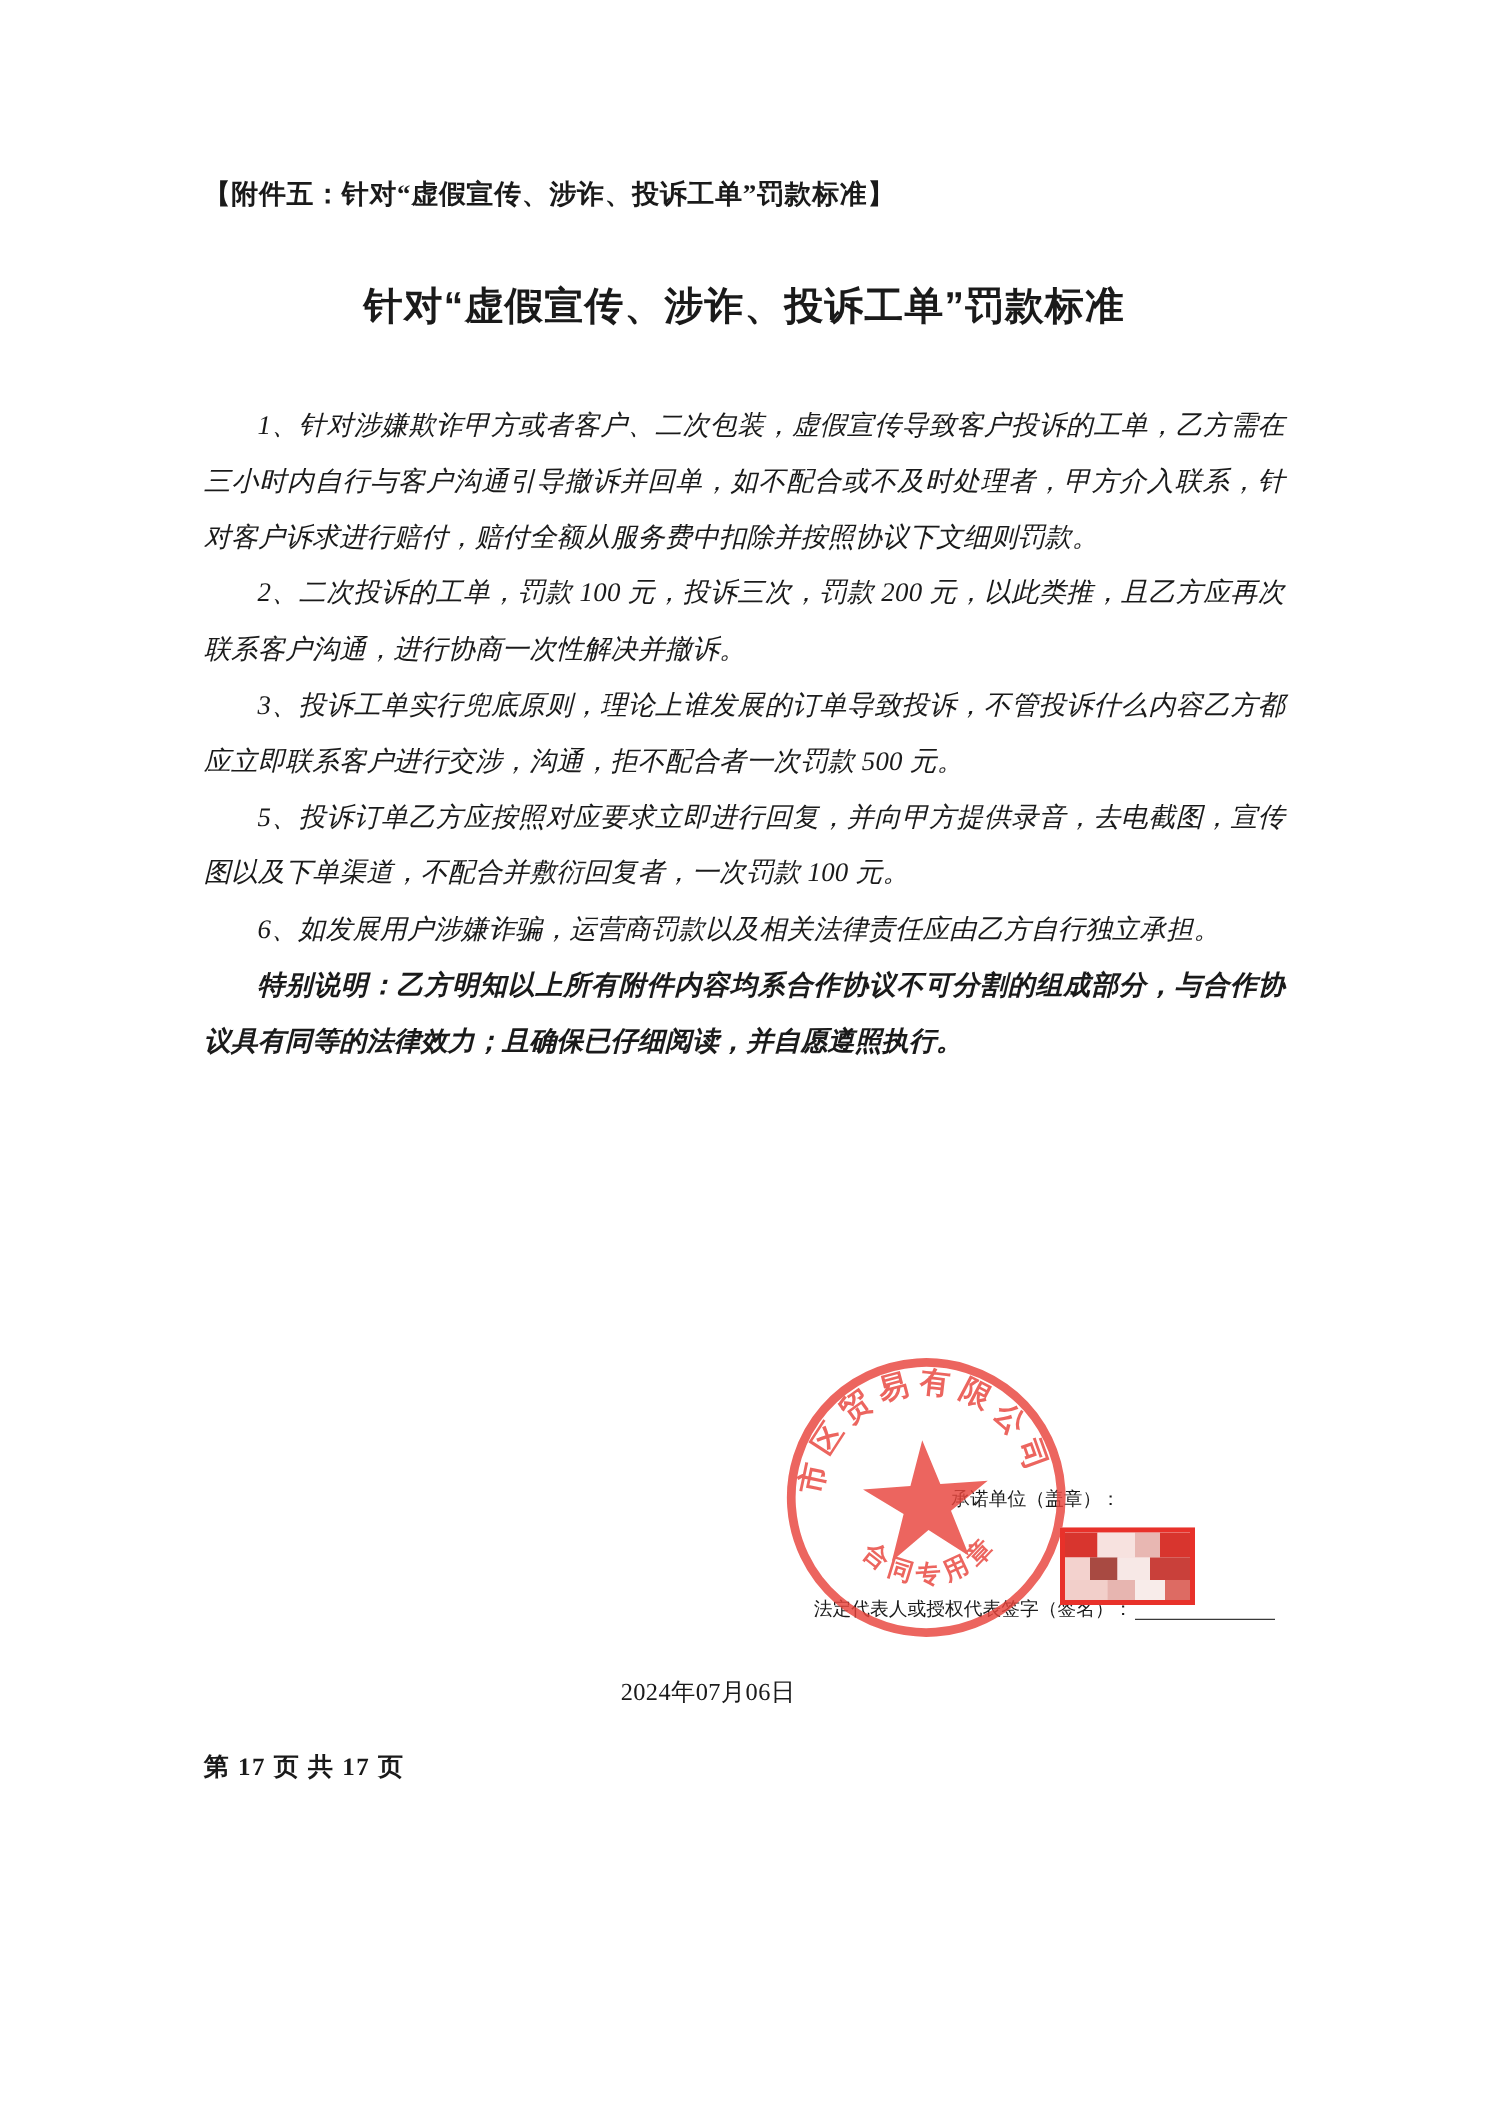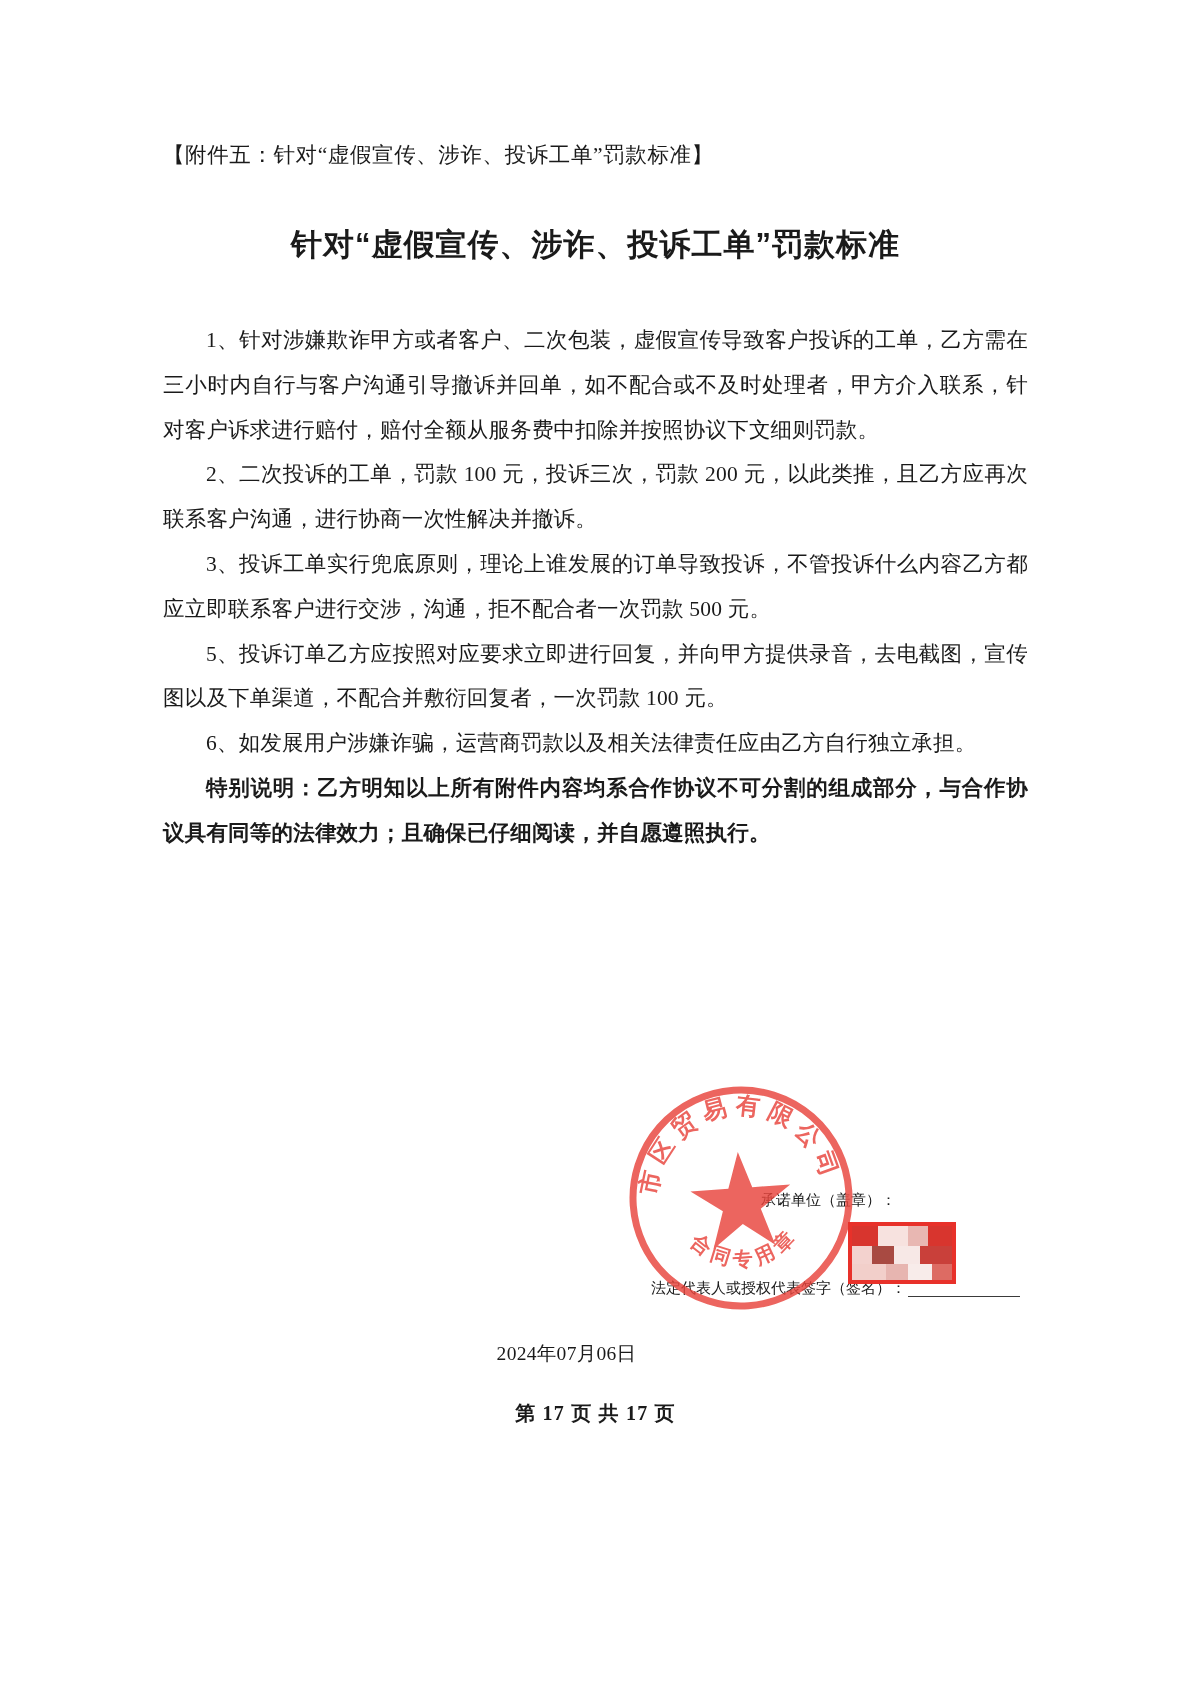--- a/index.html
+++ b/index.html
@@ -25,21 +25,21 @@
     width: 865px;
     height: 100%;
   }
 
   
   .attachment-header {
     position: absolute;
     top: 140px;
     left: 0;
     font-size: 21.5px;
-    font-weight: normal;
+    font-weight: bold;
     letter-spacing: 0.6px;
     white-space: nowrap;
     font-family: "Liberation Serif", "DejaVu Serif", serif;
   }
 
   
   .doc-title {
     position: absolute;
     top: 224px;
     left: 0;
@@ -60,20 +60,21 @@
   }
   .para {
     font-size: 21.5px;
     line-height: 44.8px;
     text-align: justify;
     text-align-last: left;
     text-indent: 2em;
     margin: 0;
     letter-spacing: 0.2px;
     word-break: break-all;
+    font-style: italic;
   }
   .para.note {
     font-weight: bold;
     text-indent: 2em;
   }
 
   
   .sign-block {
     position: absolute;
     top: 1185px;
@@ -112,21 +113,21 @@
     font-size: 19.5px;
     letter-spacing: 0.3px;
   }
 
   
   .footer {
     position: absolute;
     top: 1400px;
     left: 0;
     width: 865px;
-    text-align: center;
+    text-align: left;
     font-size: 20px;
     font-weight: bold;
     letter-spacing: 1.2px;
   }
 
   
   .seal {
     position: absolute;
     left: 627px;
     top: 1084px;

